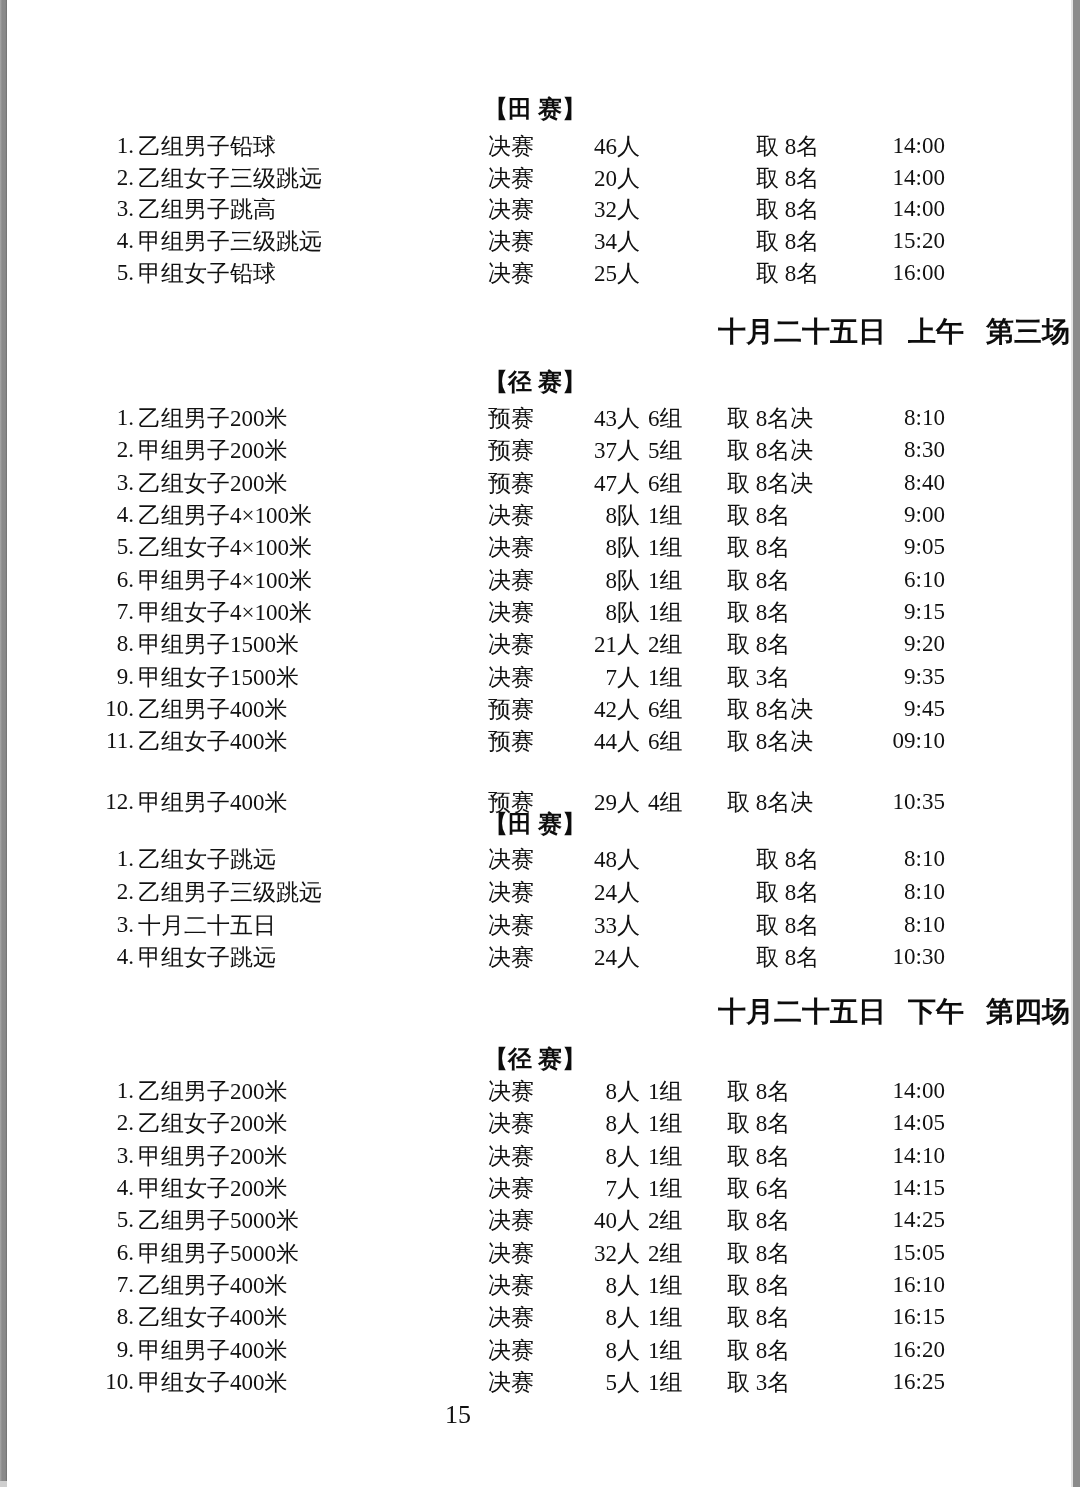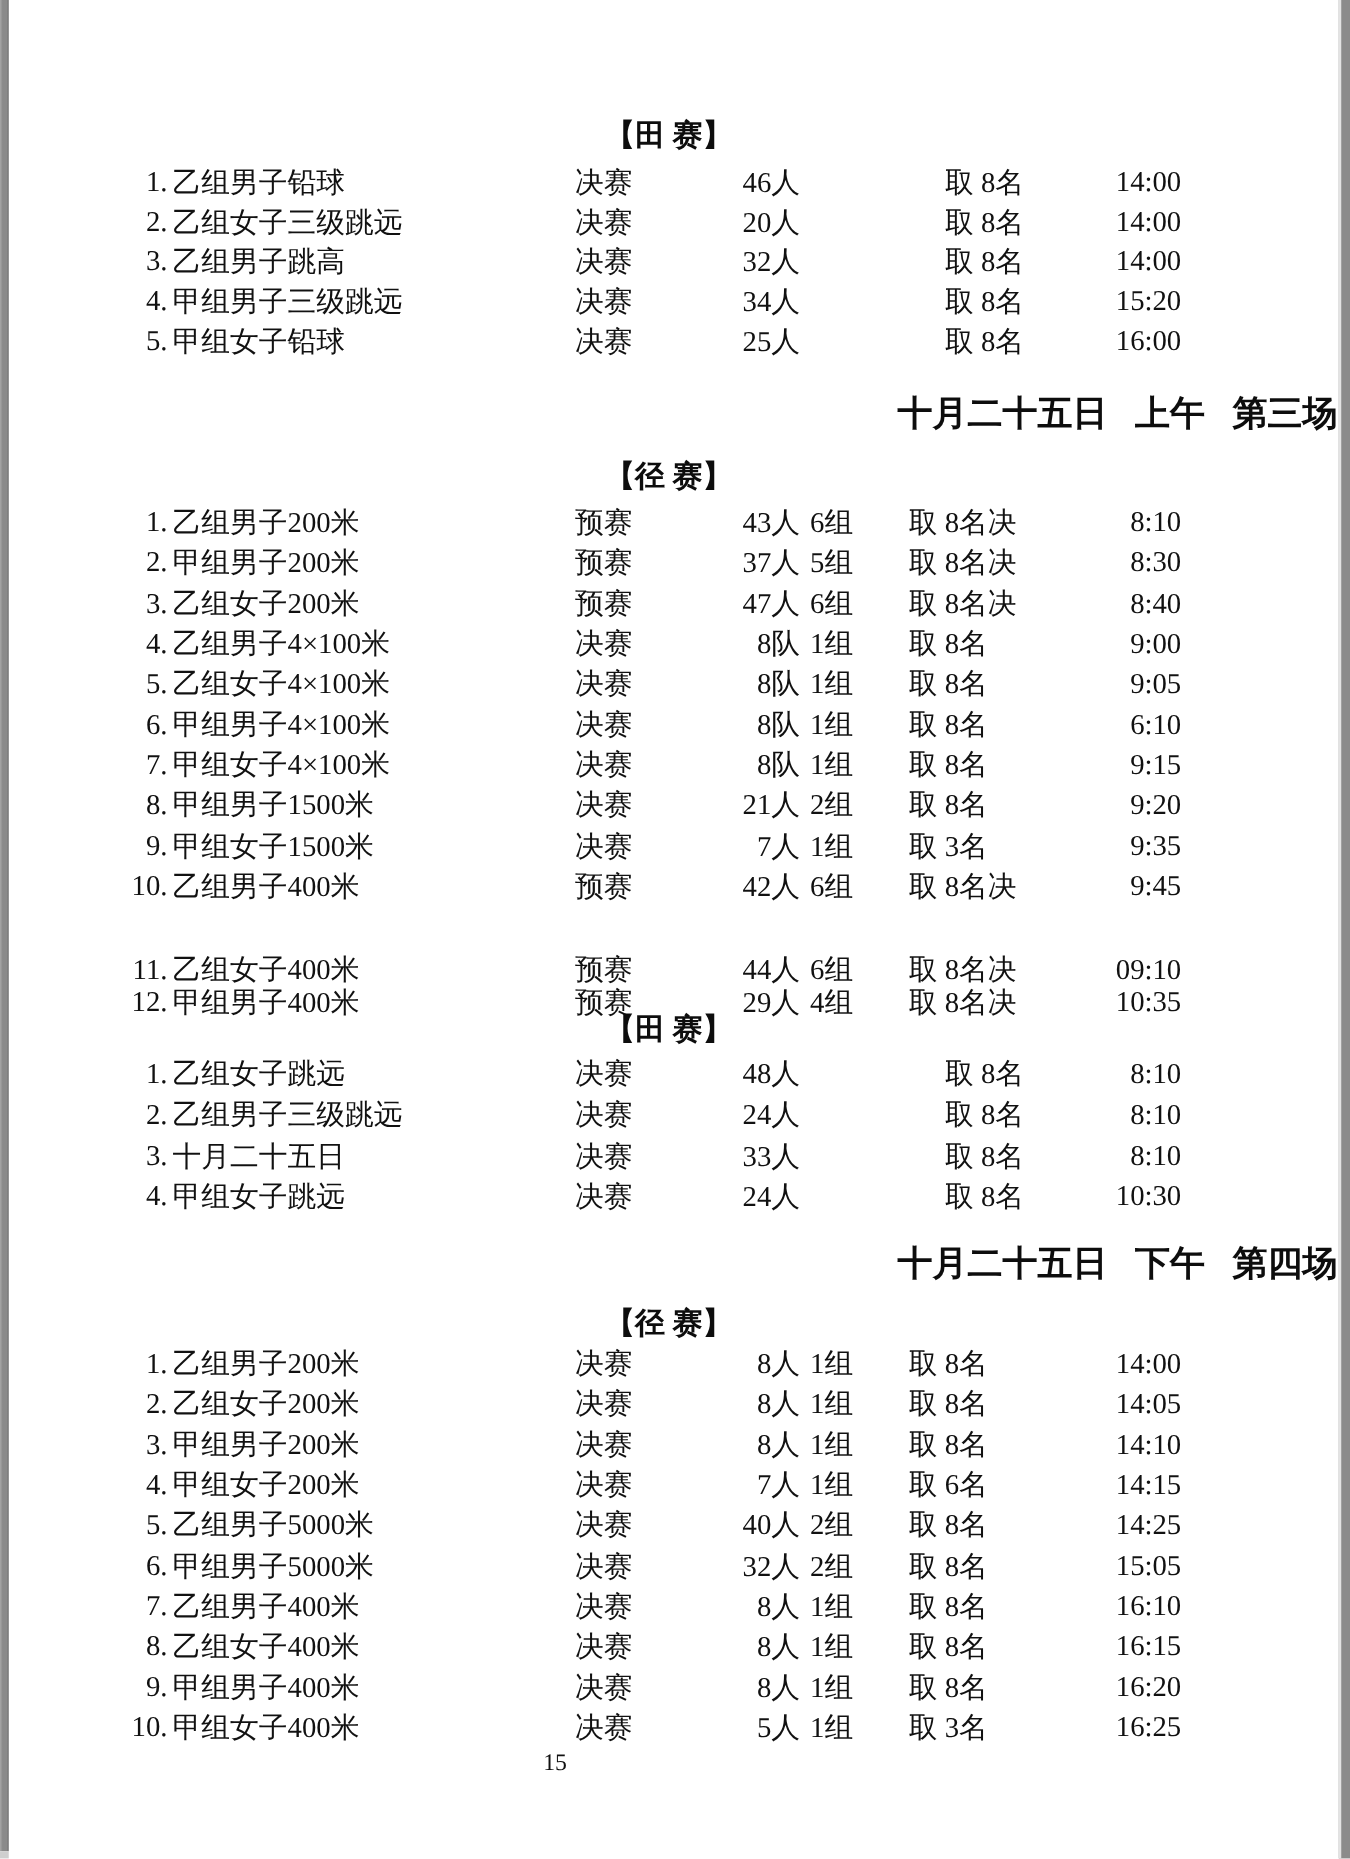--- a/index.html
+++ b/index.html
@@ -30,29 +30,29 @@
   .session-title{
     position:absolute;left:0;width:1070px;
     display:flex;justify-content:flex-end;gap:22px;
     font-weight:bold;font-size:28px;line-height:30px;color:#0d0d0d;
   }
   .session-title span{white-space:pre;}
   .row{position:absolute;left:0;width:1070px;}
   .c{position:absolute;top:50%;transform:translateY(-50%);font-size:23px;white-space:pre;}
   .c.num{left:58px;width:76px;text-align:right;}
   .c.name{left:138px;}
-  .c.round{left:460px;}
+  .c.round{left:488px;}
   .c.entrants{left:540px;width:100px;text-align:right;}
   .c.groups{left:648px;}
   .c.qual{left:727px;}
   .section-field .c.qual{left:756px;}
   .c.time{left:845px;width:100px;text-align:right;}
   .page-number{
-    position:absolute;left:2px;top:1400px;width:884px;text-align:center;
-    font-size:19px;
+    position:absolute;left:16px;top:1400px;width:884px;text-align:center;
+    font-size:26px;
   }
 </style>
 </head>
 <body>
 
 <div class="page">
   <div class="edge-left"></div>
   <div class="edge-left-stub"></div>
   <div class="edge-right"></div>
   <div class="content" id="content">
@@ -189,21 +189,21 @@
         </div>
         <div class="row" style="top: 692.7px; height: 32.3px;">
           <span class="c num">10.</span>
           <span class="c name">乙组男子400米</span>
           <span class="c round">预赛</span>
           <span class="c entrants">42人</span>
           <span class="c groups">6组</span>
           <span class="c qual">取 8名决</span>
           <span class="c time">9:45</span>
         </div>
-        <div class="row" style="top: 725px; height: 32.3px; margin-top: 35px;">
+        <div class="row" style="top: 725px; height: 32.3px;">
           <span class="c num">11.</span>
           <span class="c name">乙组女子400米</span>
           <span class="c round">预赛</span>
           <span class="c entrants">44人</span>
           <span class="c groups">6组</span>
           <span class="c qual">取 8名决</span>
           <span class="c time">09:10</span>
         </div>
         <div class="row" style="top: 757.3px; height: 32.3px; margin-top: 29px;">
           <span class="c num">12.</span>

